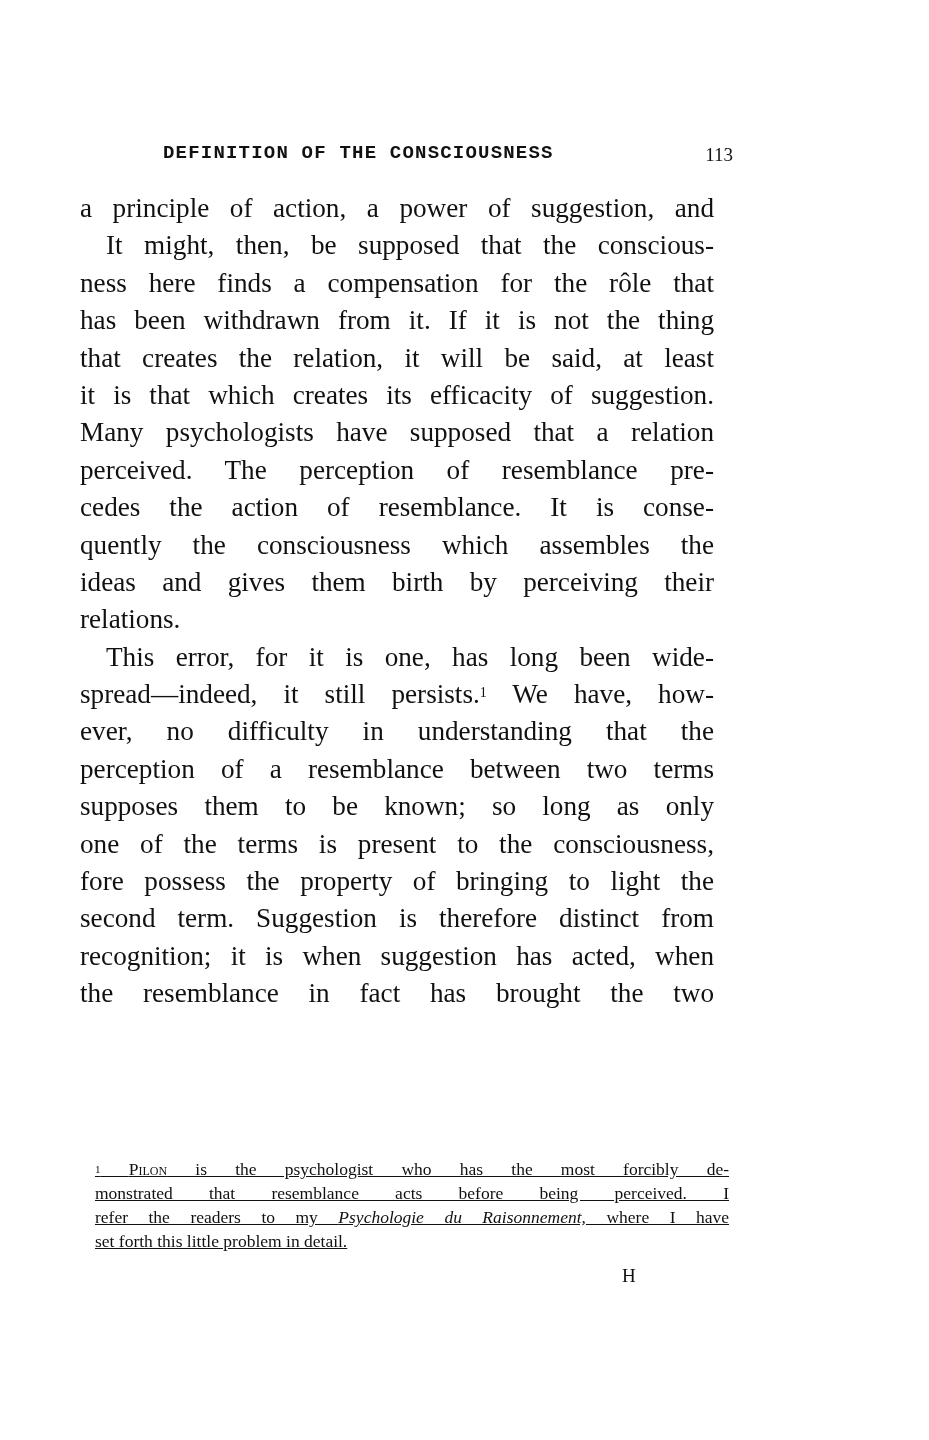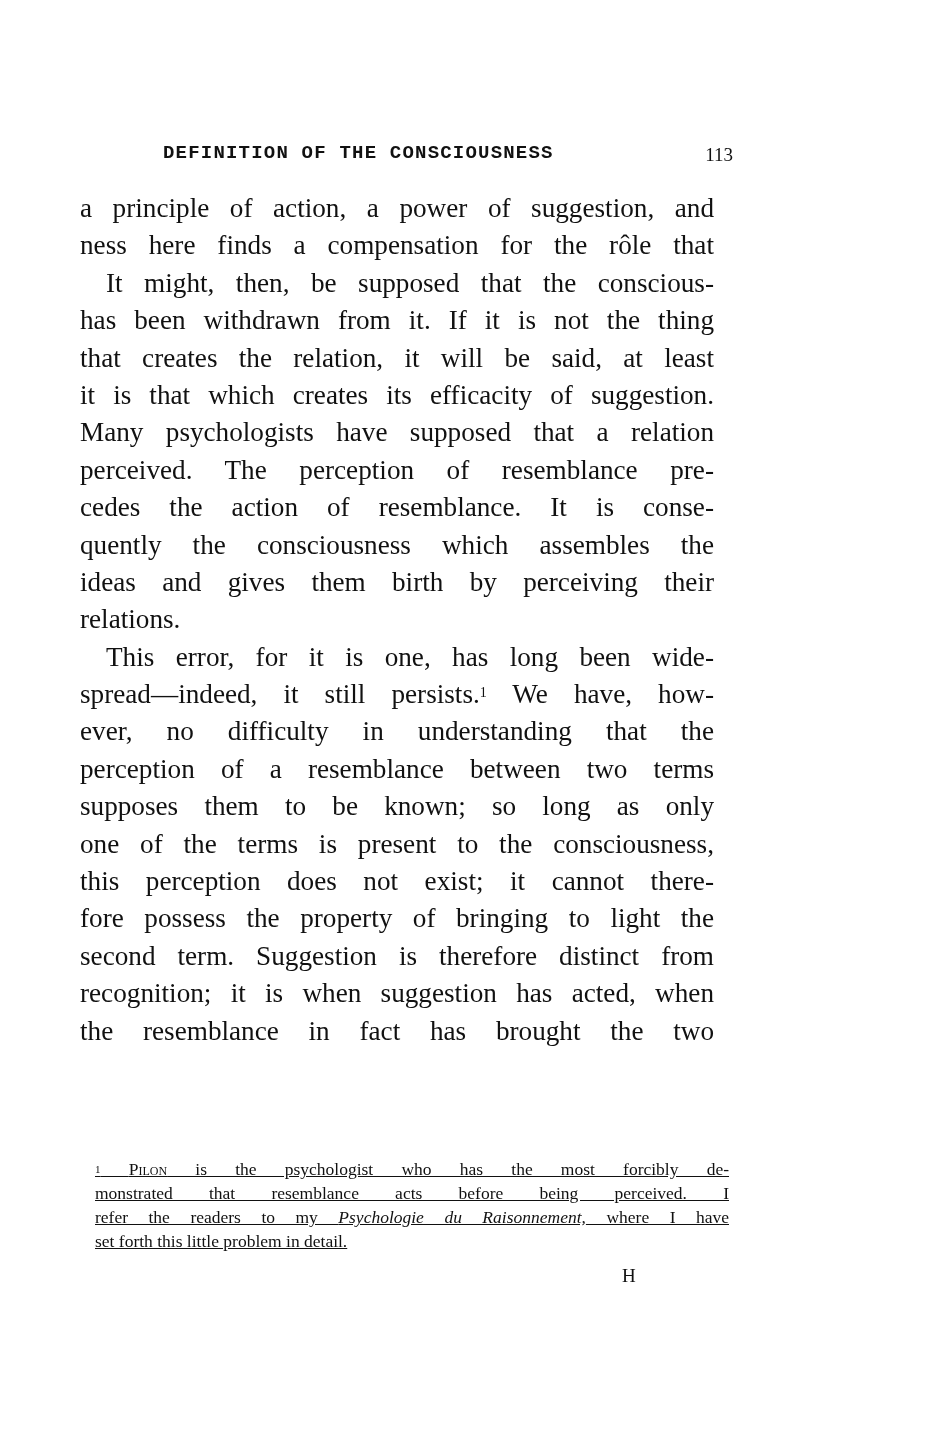--- a/index.html
+++ b/index.html
@@ -21,38 +21,37 @@
 </head>
 <body>
 
 <div class="header">
   <span class="title">DEFINITION OF THE CONSCIOUSNESS</span>
   <span class="pnum">113</span>
 </div>
 
 <div class="body" id="body">
     <div class="line"><span>a principle of action, a power of suggestion, and</span></div>
+    <div class="line indent"><span>It might, then, be supposed that the conscious-</span></div>
     <div class="line"><span>ness here finds a compensation for the rôle that</span></div>
-    <div class="line indent"><span>It might, then, be supposed that the conscious-</span></div>
     <div class="line"><span>has been withdrawn from it.  If it is not the thing</span></div>
     <div class="line"><span>that creates the relation, it will be said, at least</span></div>
     <div class="line"><span>it is that which creates its efficacity of suggestion.</span></div>
     <div class="line"><span>Many psychologists have supposed that a relation</span></div>
     <div class="line"><span>perceived.  The perception of resemblance pre-</span></div>
     <div class="line"><span>cedes the action of resemblance.  It is conse-</span></div>
     <div class="line"><span>quently the consciousness which assembles the</span></div>
     <div class="line"><span>ideas and gives them birth by perceiving their</span></div>
     <div class="line last"><span>relations.</span></div>
     <div class="line indent"><span>This error, for it is one, has long been wide-</span></div>
     <div class="line"><span>spread—indeed, it still persists.</span><sup>1</sup><span>  We have, how-</span></div>
     <div class="line"><span>ever, no difficulty in understanding that the</span></div>
     <div class="line"><span>perception of a resemblance between two terms</span></div>
     <div class="line"><span>supposes them to be known; so long as only</span></div>
     <div class="line"><span>one of the terms is present to the consciousness,</span></div>
-    <div class="line"><span>this perception does not exist; it cannot there-</span></div>
     <div class="line"><span>fore possess the property of bringing to light the</span></div>
     <div class="line"><span>second term.  Suggestion is therefore distinct from</span></div>
     <div class="line"><span>recognition; it is when suggestion has acted, when</span></div>
     <div class="line"><span>the resemblance in fact has brought the two</span></div>
   </div>
 
 <div class="footnote">
   <div class="line"><sup>1</sup> <span class="sc">Pilon</span><span> is the psychologist who has the most forcibly de-</span></div>
   <div class="line">monstrated that resemblance acts before being perceived.  I</div>
   <div class="line"><span>refer the readers to my </span><i>Psychologie du Raisonnement,</i><span> where I have</span></div>

